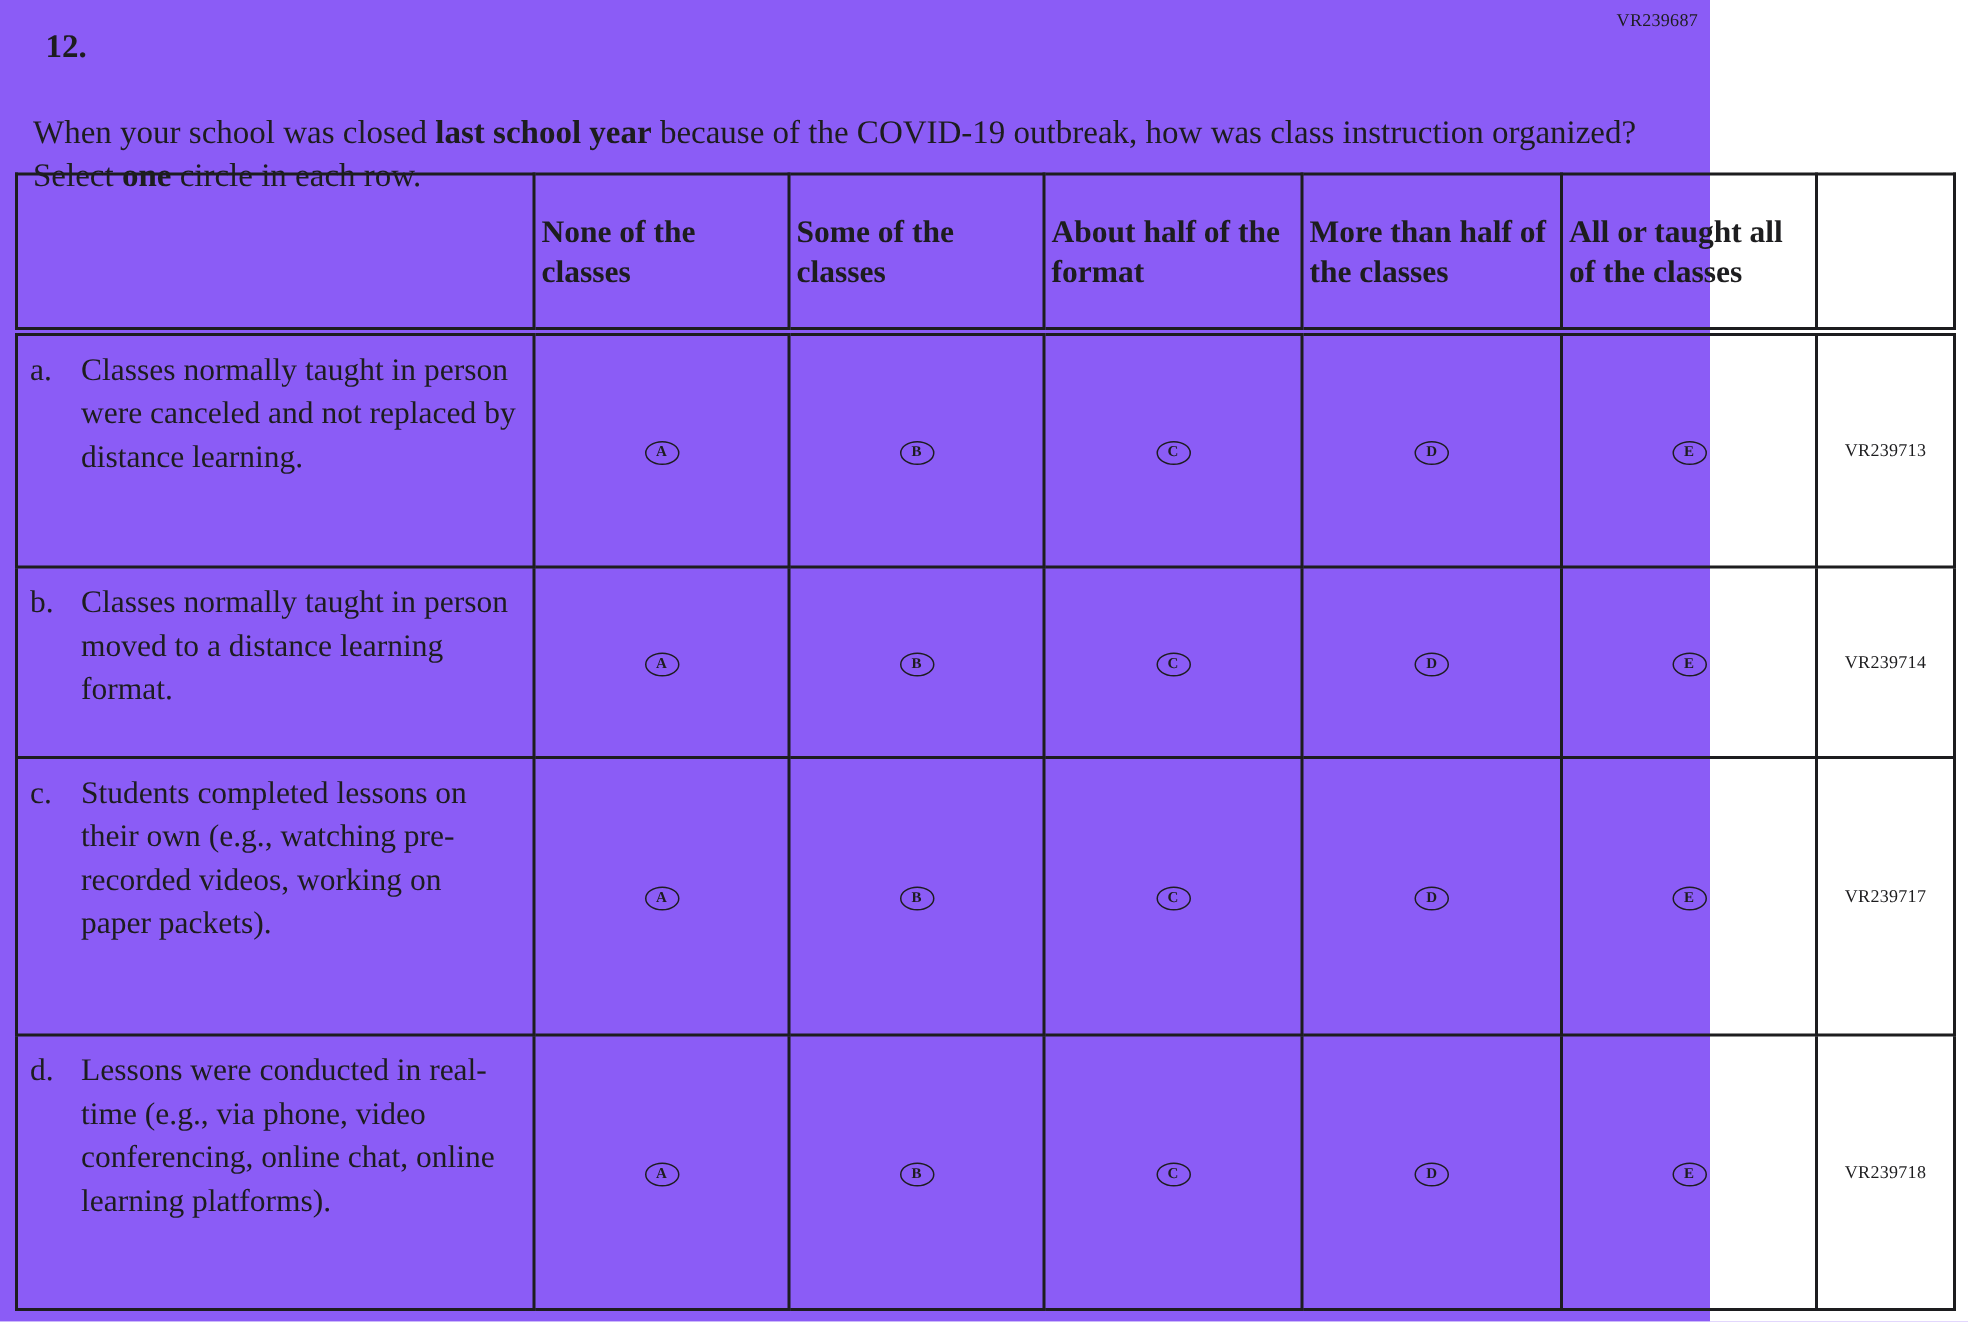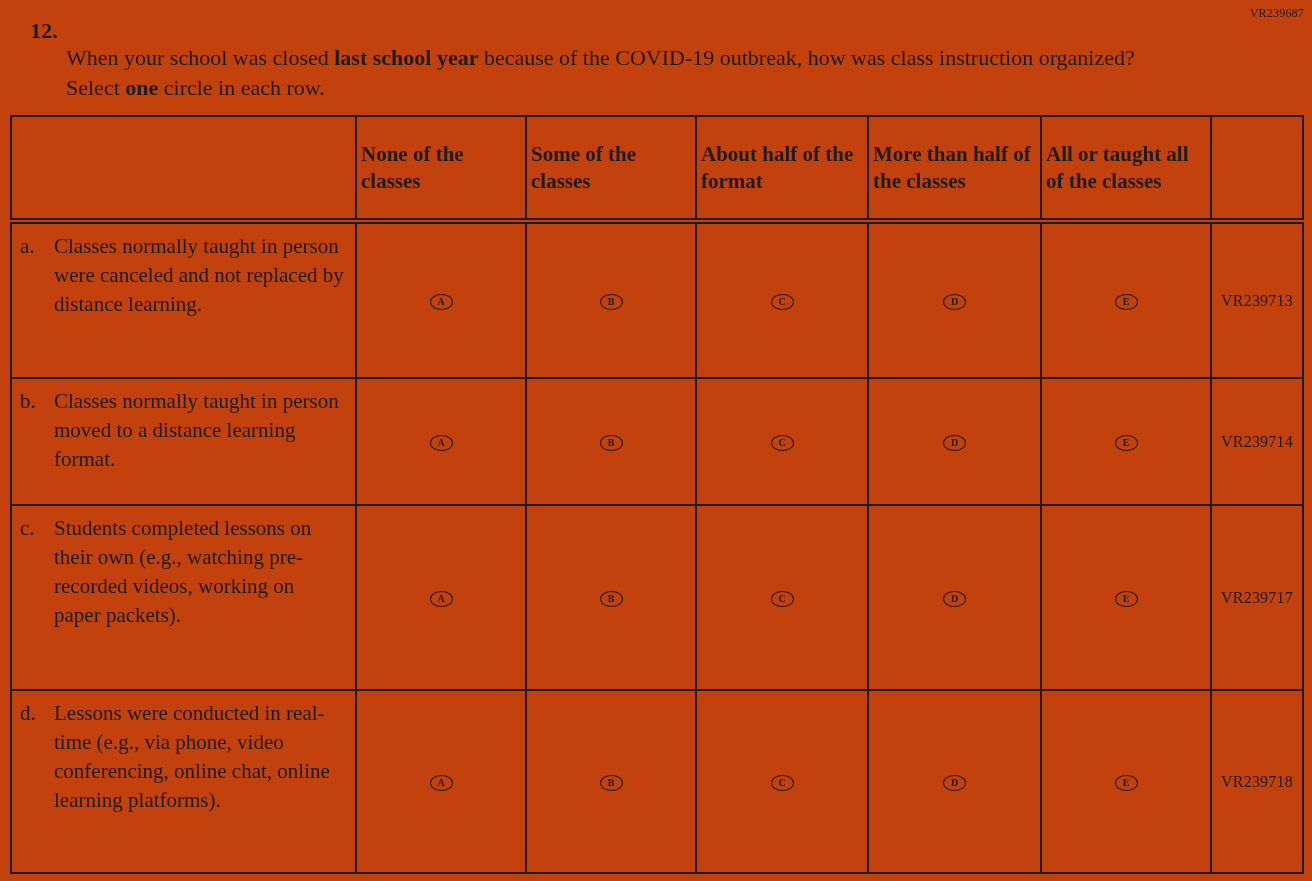--- a/index.html
+++ b/index.html
@@ -4,23 +4,23 @@
 <style>
   * { margin: 0; padding: 0; box-sizing: border-box; }
   html, body {
     width: 1312px;
     background: #ffffff;
     font-family: "Liberation Serif", "DejaVu Serif", serif;
     color: #1d1d1f;
   }
   .page {
     position: relative;
-    width: 1312px;
+    width: 1140px;
     height: 881px;
-    background: #c2410c;
+    background: #8b5cf6;
   }
   .page-code {
     position: absolute;
     top: 6px;
     right: 8px;
     font-size: 12px;
     letter-spacing: 0.2px;
   }
   .question {
     position: absolute;
@@ -91,21 +91,21 @@
     border-radius: 50%;
     font-size: 10px;
     font-weight: bold;
     line-height: 1;
     cursor: pointer;
     user-select: none;
   }
   table.survey .code-cell {
     vertical-align: middle;
     text-align: center;
-    font-size: 16px;
+    font-size: 12px;
     padding: 2px;
     letter-spacing: 0.2px;
   }
   tr.row-a { height: 157px; }
   tr.row-b { height: 127px; }
   tr.row-c { height: 185px; }
   tr.row-d { height: 183px; }
   tr.header-row { height: 105px; }
 </style>
 </head>

